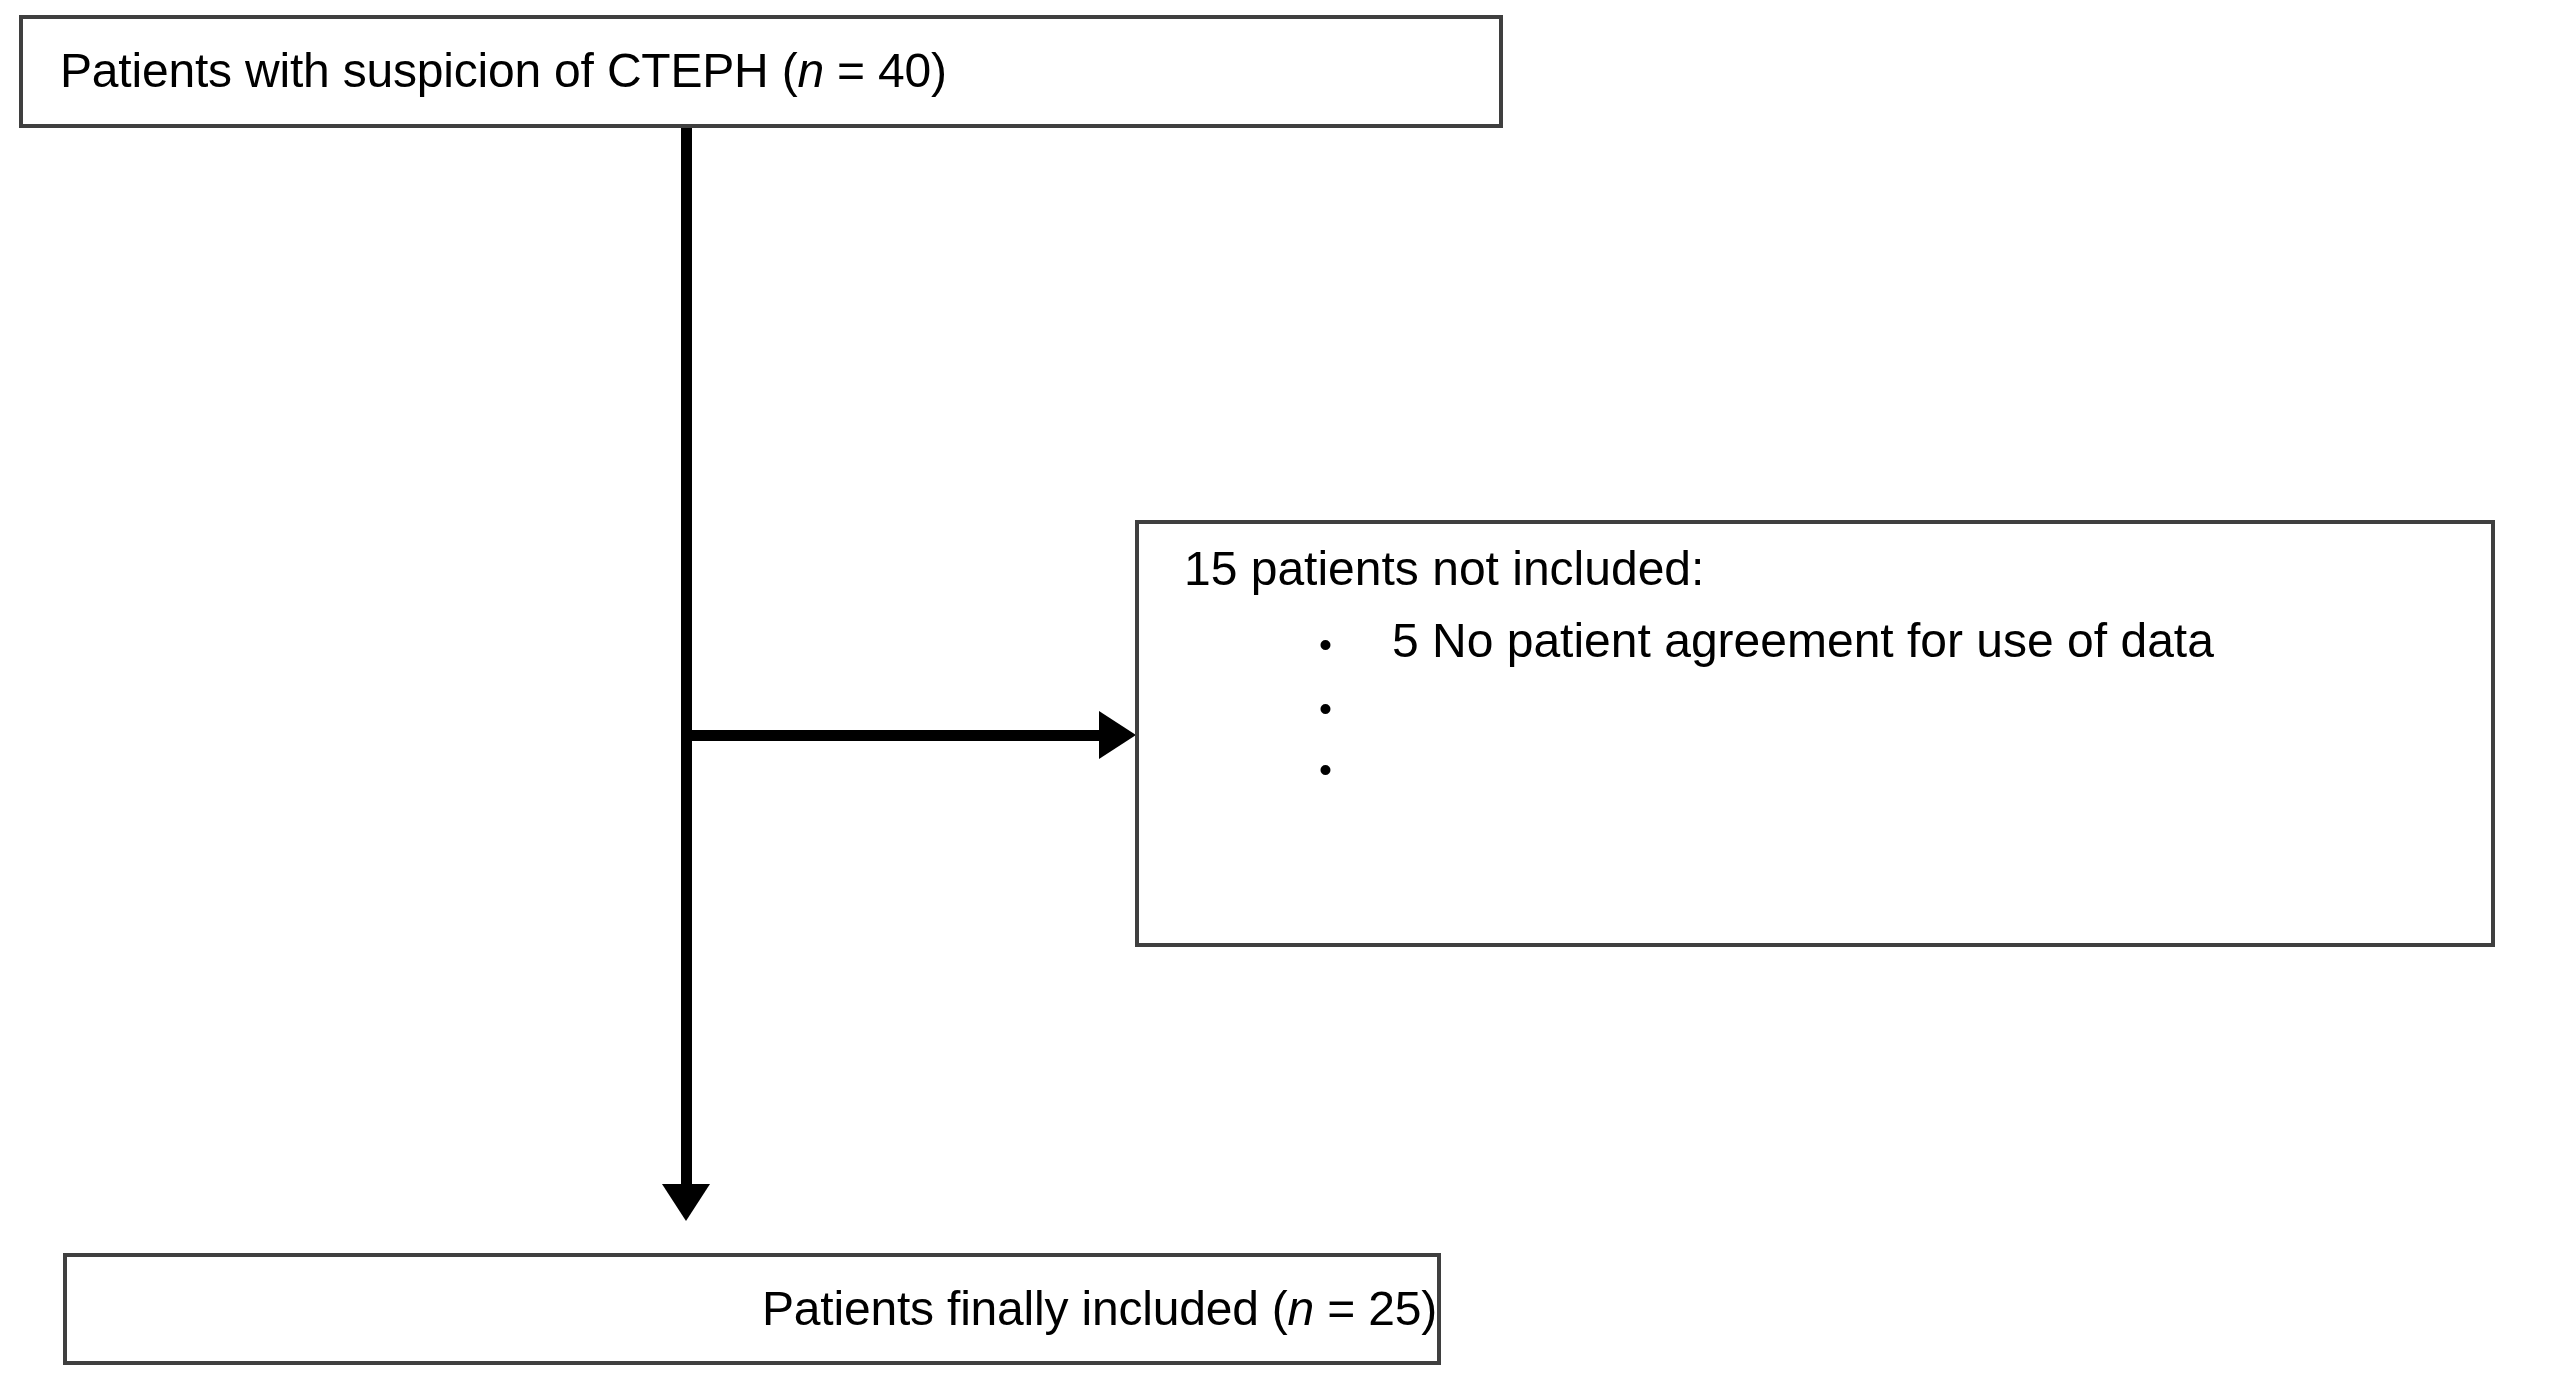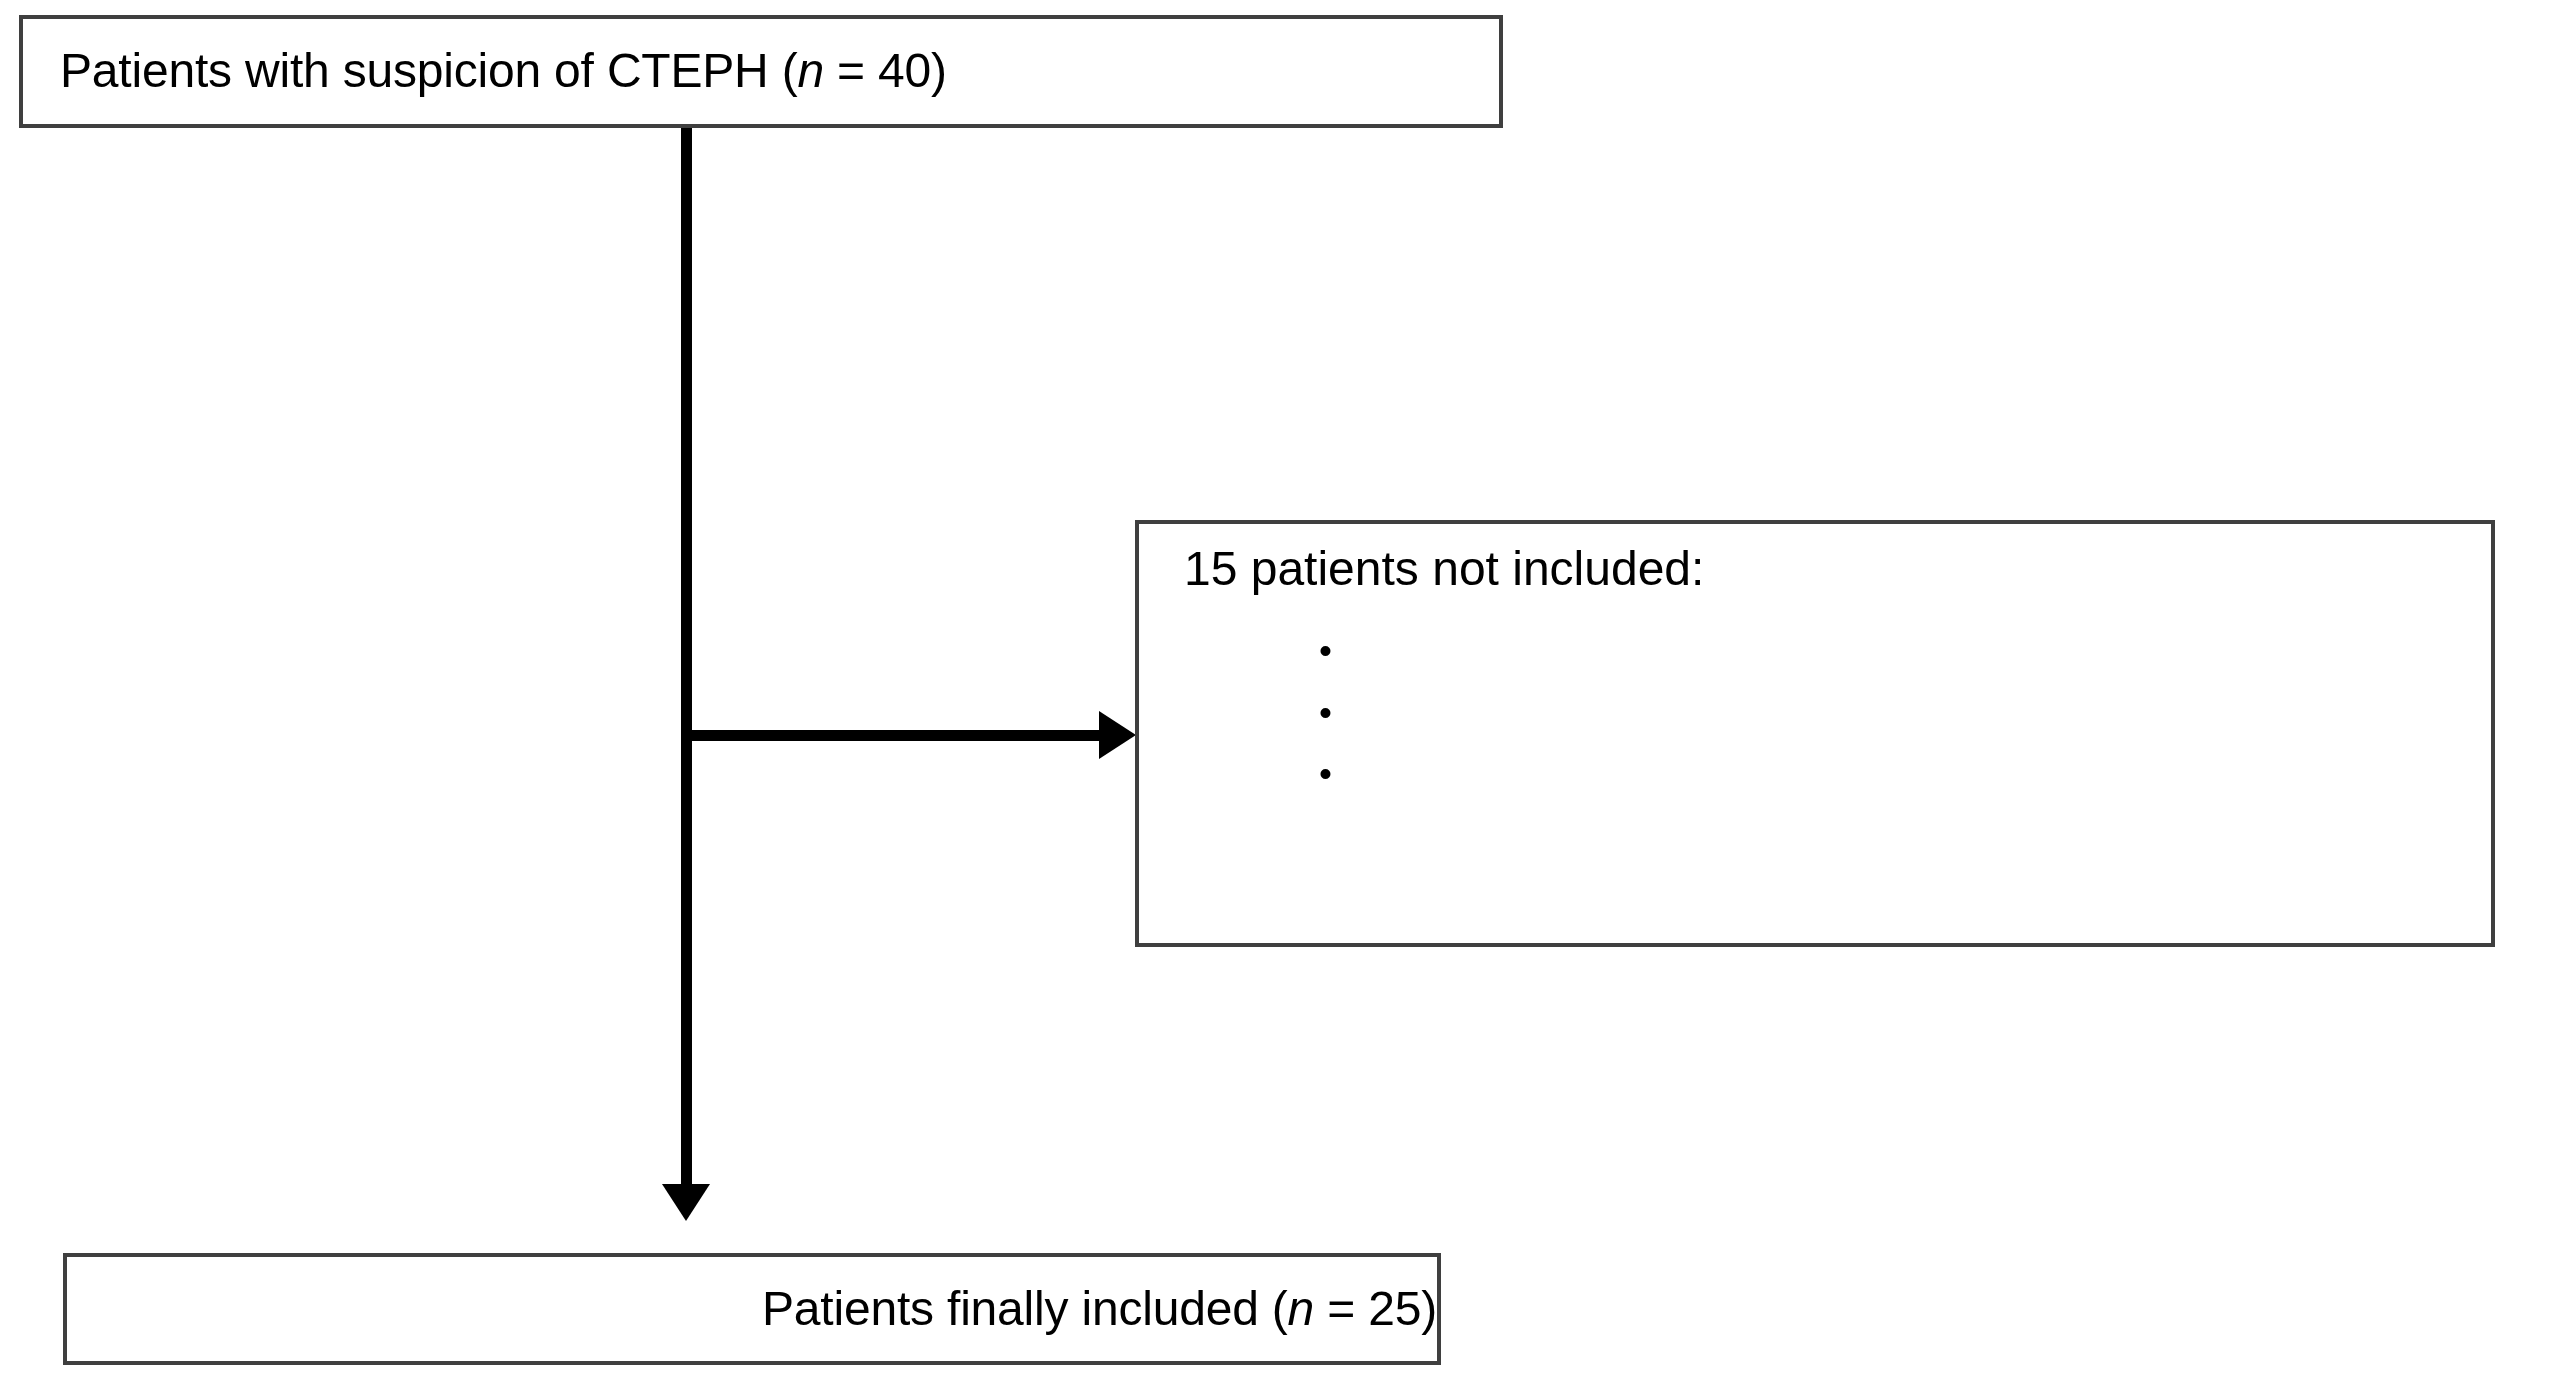--- a/index.html
+++ b/index.html
@@ -64,21 +64,21 @@
     color: #000000;
     white-space: nowrap;
     letter-spacing: -0.2px;
   }
 
   .box-heading {
     font-size: 48px;
     line-height: 1.0;
     color: #000000;
     white-space: nowrap;
-    margin-bottom: 39px;
+    margin-bottom: 24px;
   }
 
   .ital {
     font-style: italic;
   }
 
   
   .bullet-list {
     list-style: none;
     margin: 0;
@@ -167,20 +167,21 @@
   <div class="connector" id="spine-vertical"></div>
   <div class="connector" id="branch-horizontal"></div>
   <div class="arrowhead" id="arrowhead-right"></div>
   <div class="arrowhead" id="arrowhead-down"></div>
 
   <div class="flow-box" id="box-excluded">
     <div class="box-heading">15 patients not included:</div>
     <ul class="bullet-list">
       <li class="bullet-item">
         <span class="bullet-dot">•</span>
+        <span class="bullet-text">5 No patient agreement for use of data</span>
       </li>
       <li class="bullet-item">
         <span class="bullet-dot">•</span>
       </li>
       <li class="bullet-item">
         <span class="bullet-dot">•</span>
       </li>
     </ul>
   </div>
 

